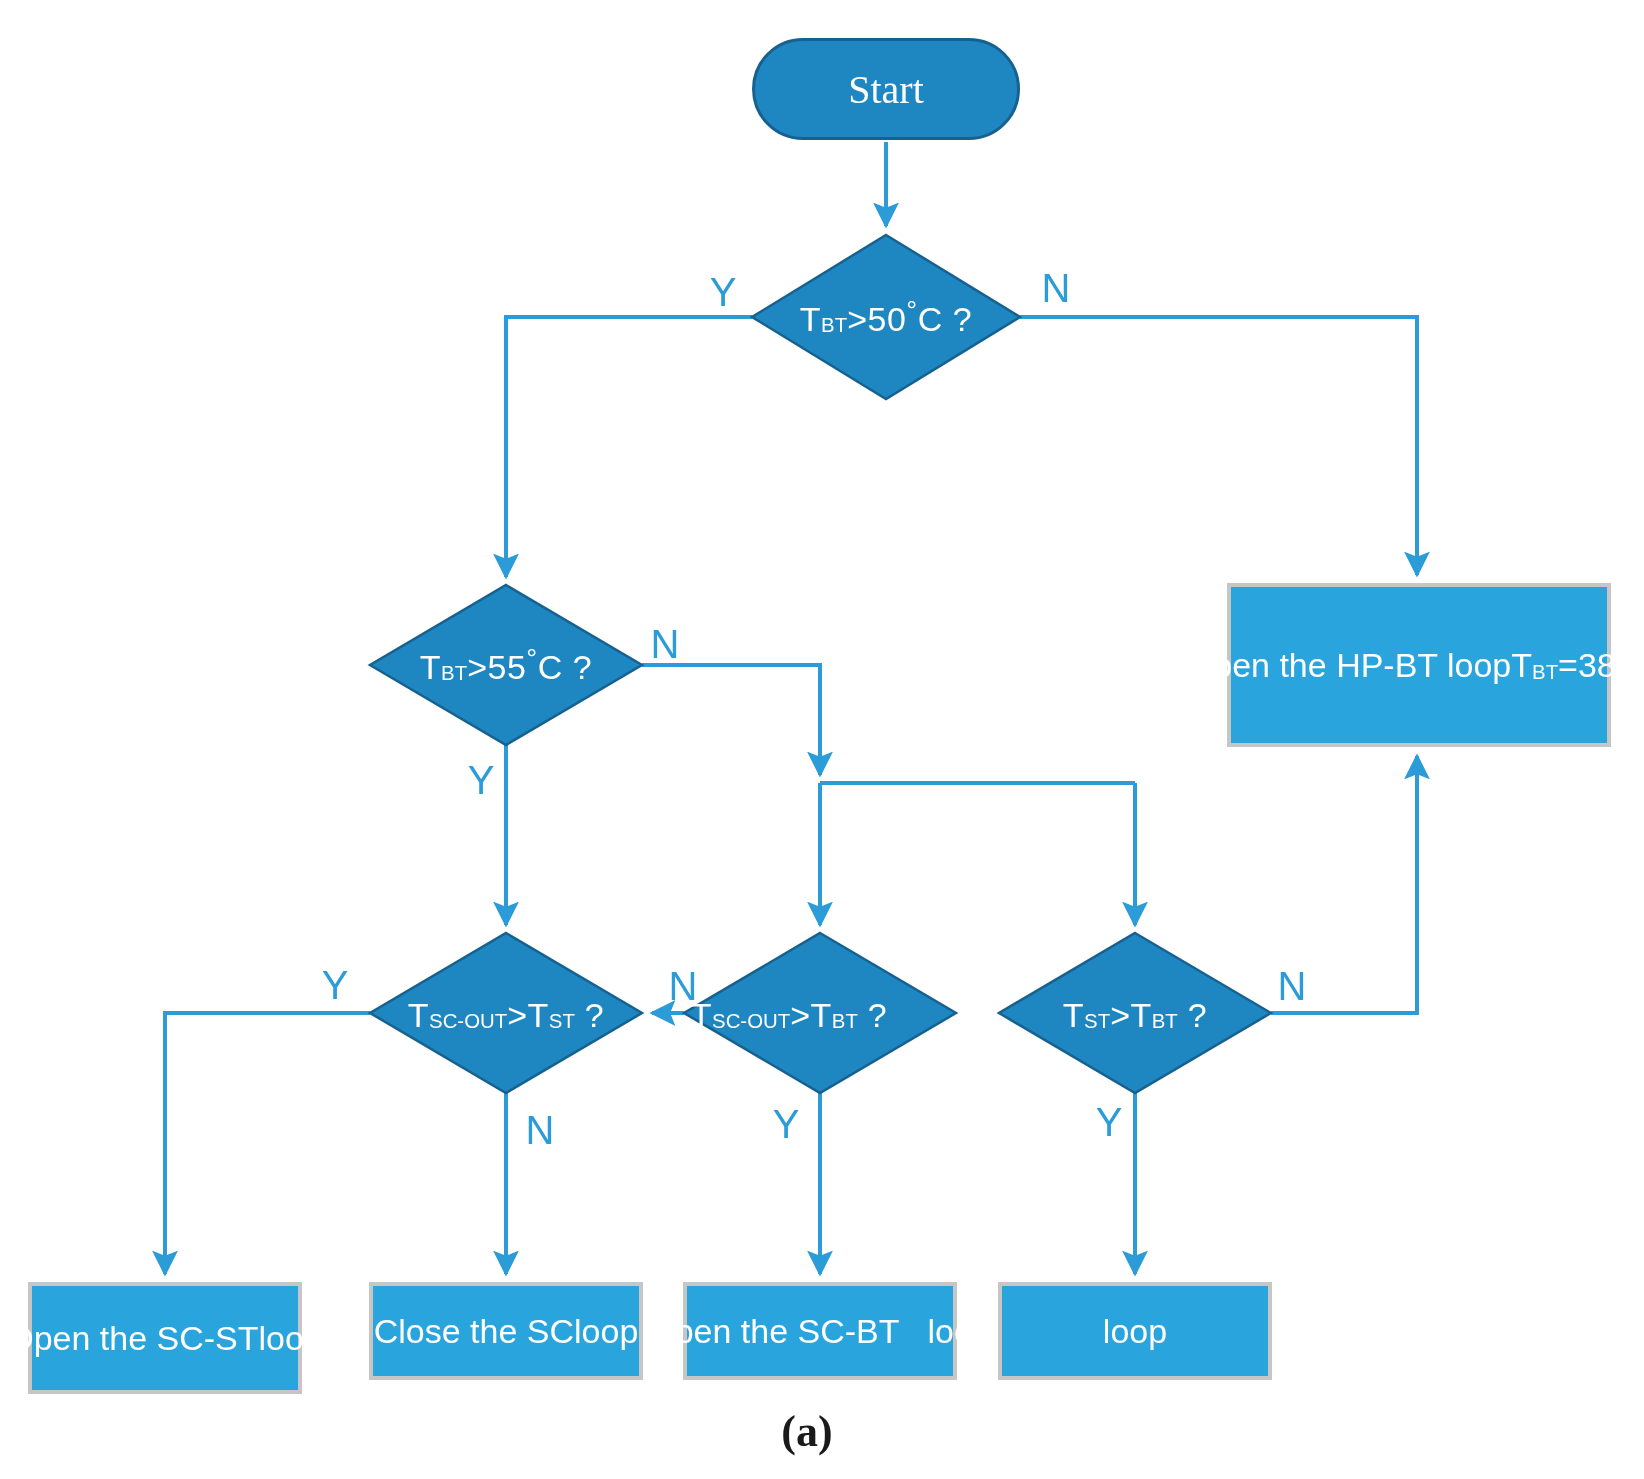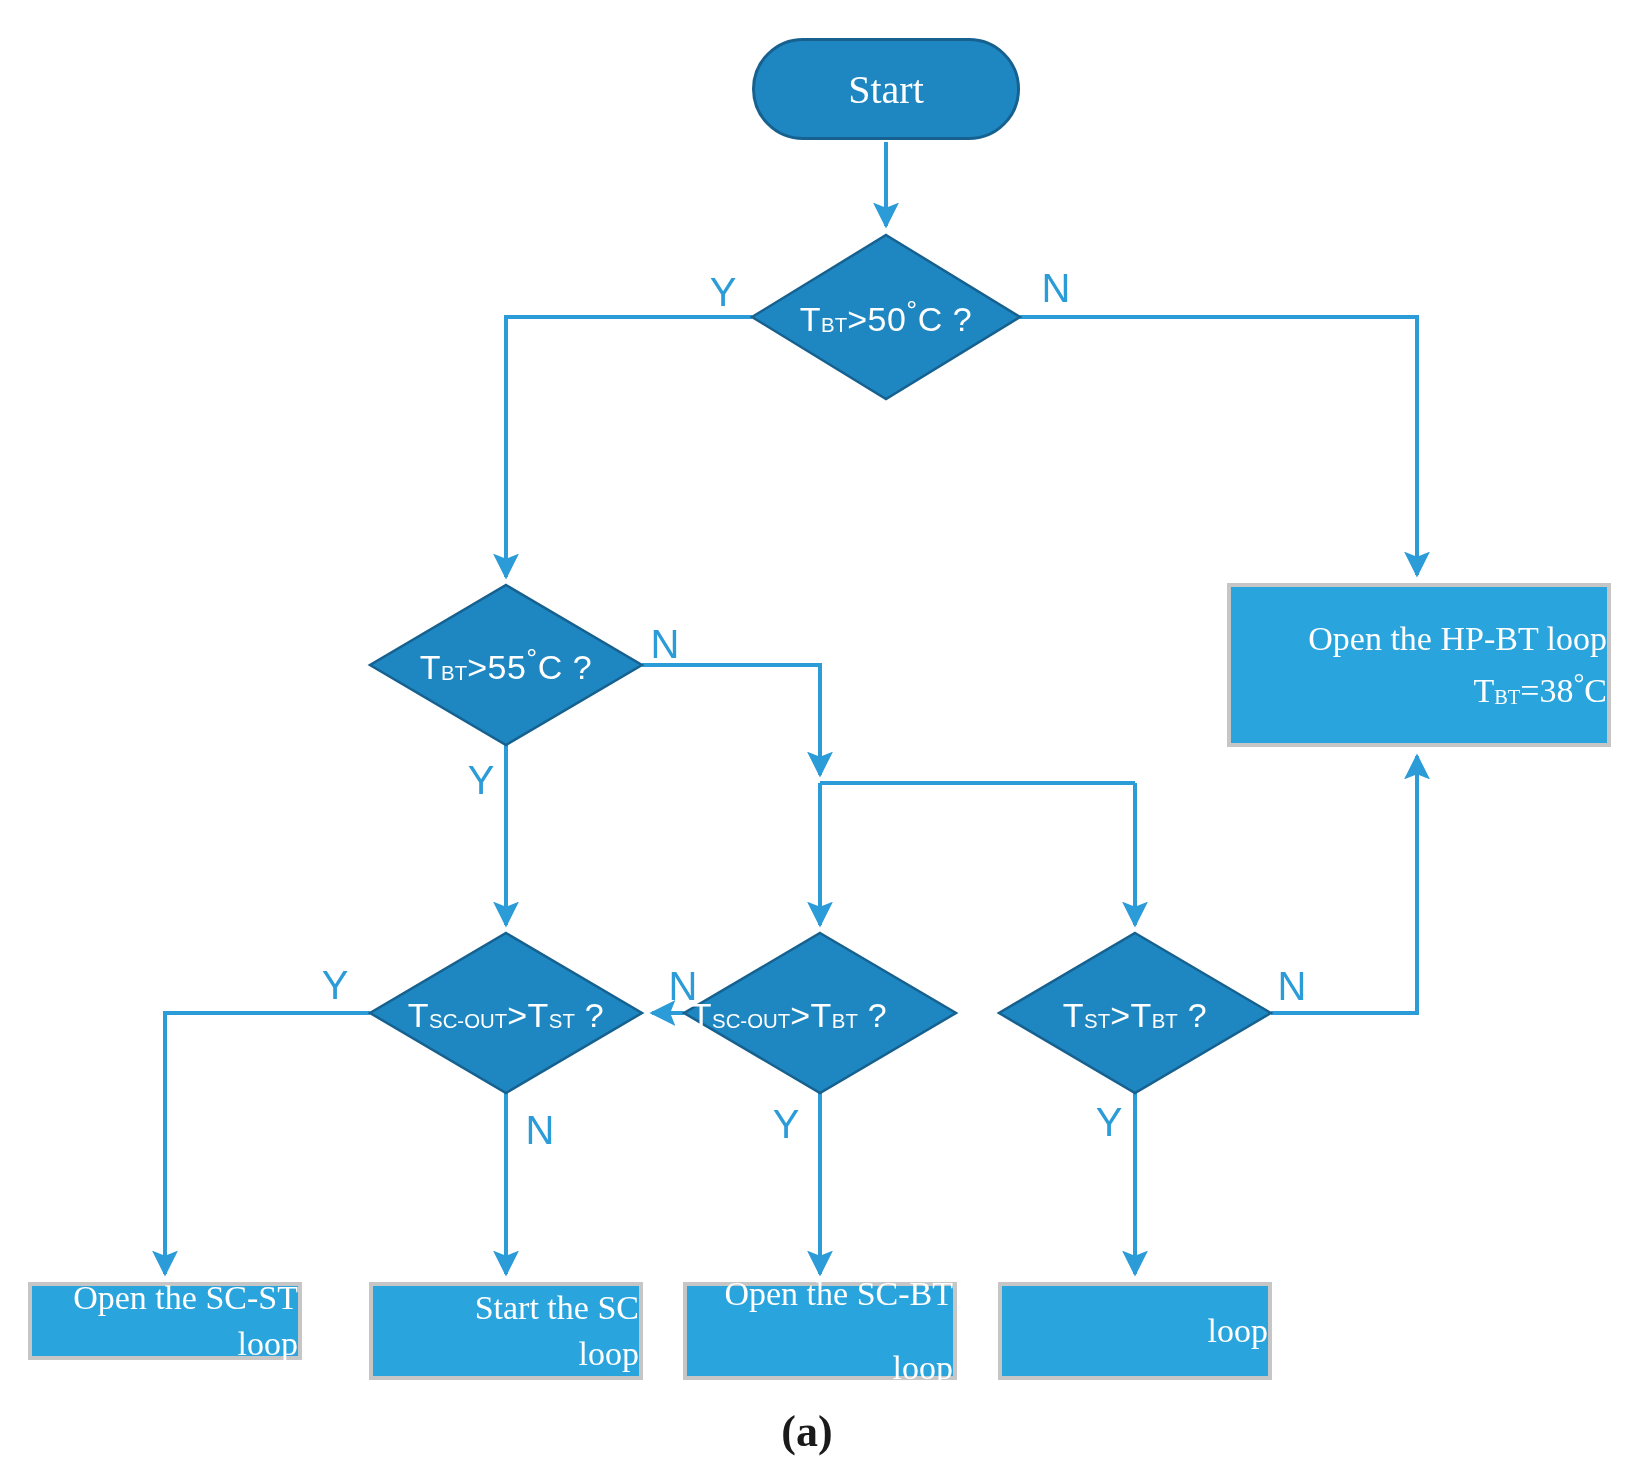--- a/index.html
+++ b/index.html
@@ -24,24 +24,23 @@
     position:absolute; left:752px; top:38px; width:268px; height:102px;
     background:var(--node-fill); border:3px solid var(--node-stroke);
     border-radius:54px; box-sizing:border-box;
     display:flex; align-items:center; justify-content:center;
     color:var(--node-text); font-family:Liberation Serif, serif; font-size:40px;
   }
 
   .process {
     position:absolute; box-sizing:border-box;
     background:var(--process-fill); border:4px solid var(--process-border);
-    display:flex; flex-direction:column; align-items:flex-end; justify-content:center;
+    display:flex; flex-direction:row; align-items:center; justify-content:center;
     color:var(--node-text); font-size:34px; line-height:46px; text-align:center;
     white-space:nowrap;
-    font-family:Liberation Serif, serif;
   }
   .process .sub { font-size:0.60em; vertical-align:-0.08em; line-height:0; }
   .process .sup { font-size:0.80em; vertical-align:0.38em; line-height:0; }
 
   .branch-label {
     position:absolute; transform:translate(-50%,-50%);
     color:var(--branch-label); font-size:40px; font-weight:400;
   }
 
   .caption {
@@ -92,27 +91,27 @@
   <div class="node-text" style="left:506px; top:667px"><span>T</span><span class="sub">BT</span><span>&gt;55</span><span class="sup">°</span><span>C ?</span></div>
   <div class="node-text" style="left:506px; top:1015px"><span>T</span><span class="sub">SC-OUT</span><span>&gt;T</span><span class="sub">ST</span><span> ?</span></div>
   <div class="node-text" style="left:789px; top:1015px"><span>T</span><span class="sub">SC-OUT</span><span>&gt;T</span><span class="sub">BT</span><span> ?</span></div>
   <div class="node-text" style="left:1135px; top:1015px"><span>T</span><span class="sub">ST</span><span>&gt;T</span><span class="sub">BT</span><span> ?</span></div>
 
   <div class="process" style="left:1227px; top:583px; width:384px; height:164px; line-height:52px;">
     <span>Open the HP-BT loop</span>
     <span><span>T</span><span class="sub">BT</span><span>=38</span><span class="sup">°</span><span>C</span></span>
   </div>
 
-  <div class="process" style="left:28px; top:1282px; width:274px; height:78px;">
+  <div class="process" style="left:28px; top:1282px; width:274px; height:112px;">
     <span>Open the SC-ST</span>
     <span>loop</span>
   </div>
 
   <div class="process" style="left:369px; top:1282px; width:274px; height:98px;">
-    <span>Start the SC</span>
+    <span>Close the SC</span>
     <span>loop</span>
   </div>
 
   <div class="process" style="left:683px; top:1282px; width:274px; height:98px;gap:28px;">
     <span>Open the SC-BT</span>
     <span>loop</span>
   </div>
 
   <div class="process" style="left:998px; top:1282px; width:274px; height:98px;">
     <span>loop</span>

